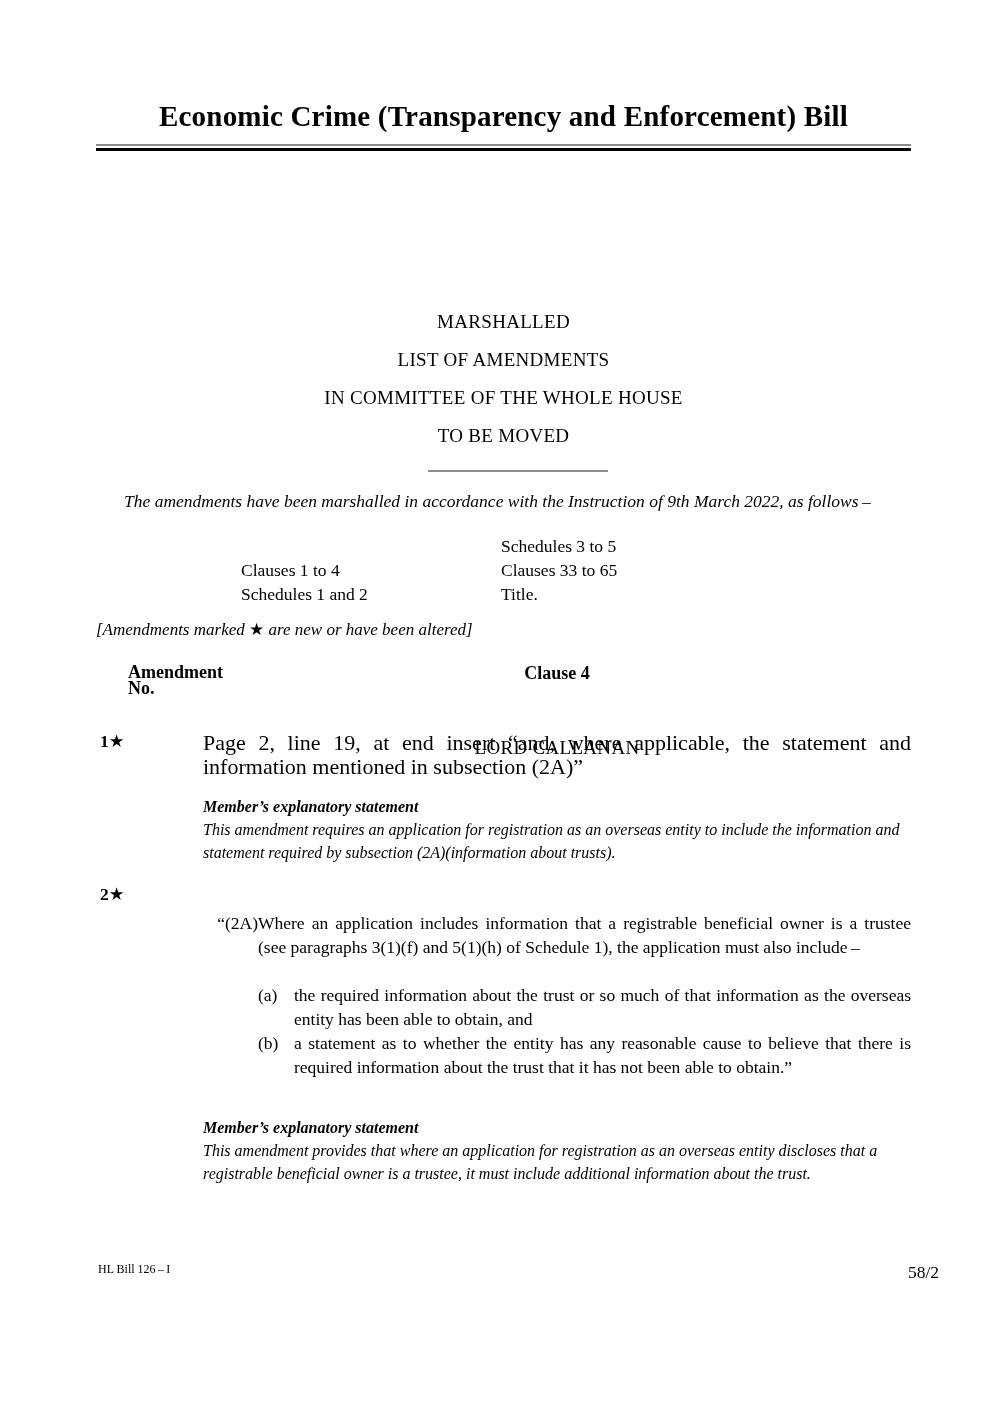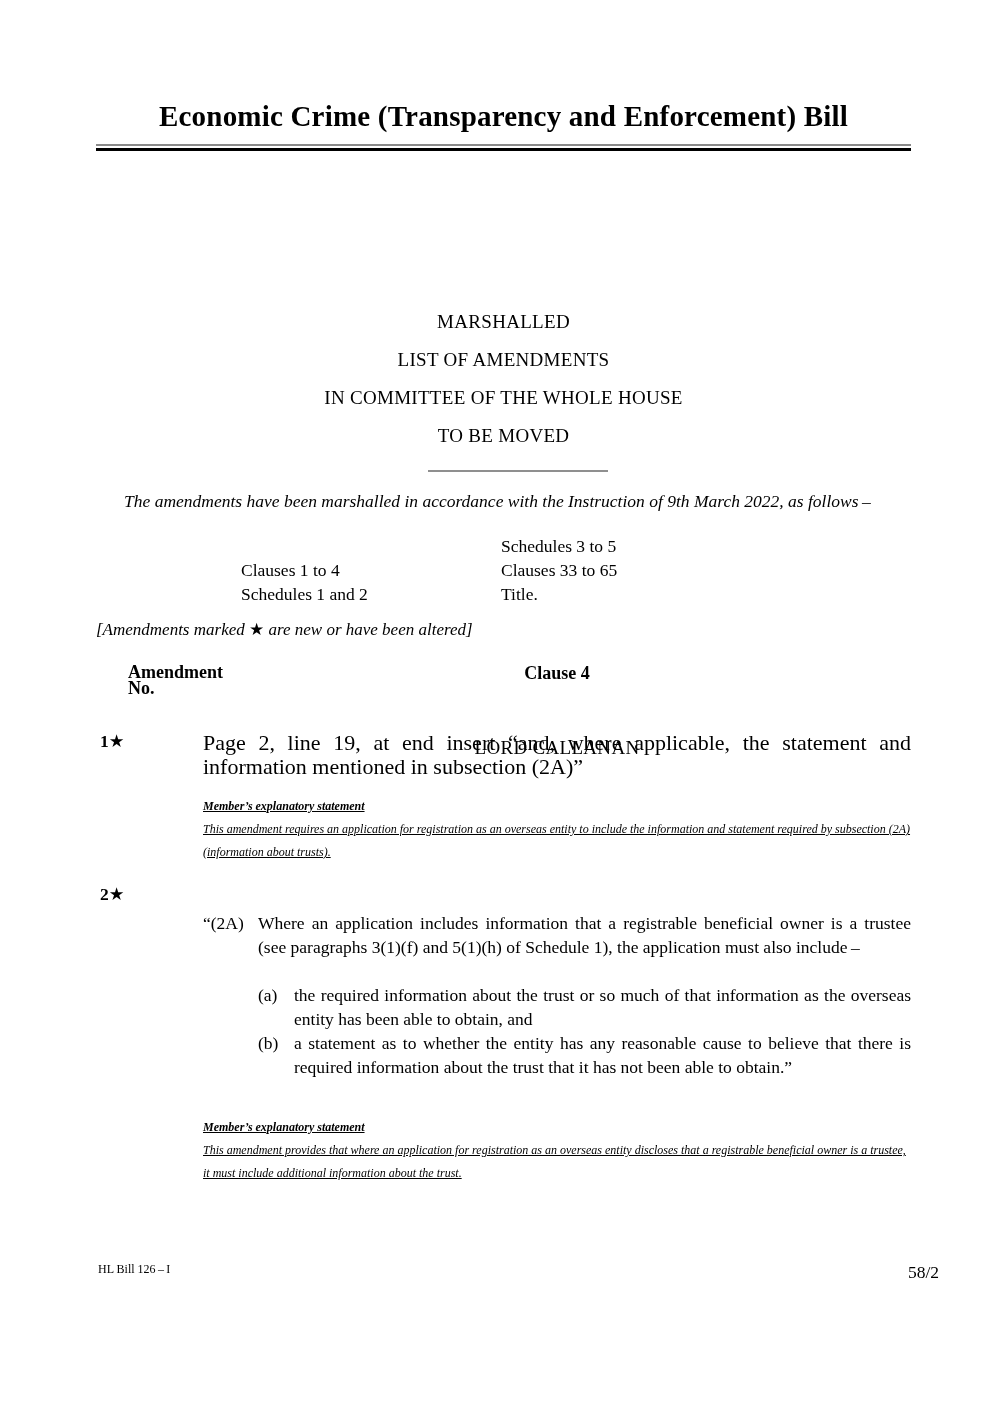--- a/index.html
+++ b/index.html
@@ -164,24 +164,23 @@
     font-size: 22px;
     line-height: 24px;
     text-align: justify;
   }
   .amend-body.nojust { text-align: left; }
 
   .expl {
     position: absolute;
     left: 195px;
     width: 708px;
-    font-size: 12px;
+    font-size: 16px;
     font-style: italic;
     line-height: 23px;
-    text-decoration: underline;
   }
   .expl .expl-head {
     font-weight: bold;
     font-style: italic;
   }
 
   
   .hang {
     position: absolute;
     display: flex;
@@ -261,21 +260,21 @@
   <div class="amend-body" style="top:731px;">Page 2, line 19, at end insert “and, where applicable, the statement and information mentioned in subsection (2A)”</div>
 
   <div class="expl" style="top:795px;">
     <div class="expl-head">Member’s explanatory statement</div>
     <div>This amendment requires an application for registration as an overseas entity to include the information and statement required by subsection (2A)(information about trusts).</div>
   </div>
 
   <div class="amend-num" style="top:884px;"><span>2</span><span class="star">★</span></div>
 
   <div class="hang" style="left:195px; top:911px; width:708px;">
-    <span class="marker" style="width:55px;">“(2A)</span>
+    <span class="marker" style="width:55px;text-align:right;">“(2A)</span>
     <span class="content">Where an application includes information that a registrable beneficial owner is a trustee (see paragraphs 3(1)(f) and 5(1)(h) of Schedule 1), the application must also include –</span>
   </div>
 
   <div class="hang" style="left:250px; top:983px; width:653px;">
     <span class="marker" style="width:36px;">(a)</span>
     <span class="content">the required information about the trust or so much of that information as the overseas entity has been able to obtain, and</span>
   </div>
 
   <div class="hang" style="left:250px; top:1031px; width:653px;">
     <span class="marker" style="width:36px;">(b)</span>

